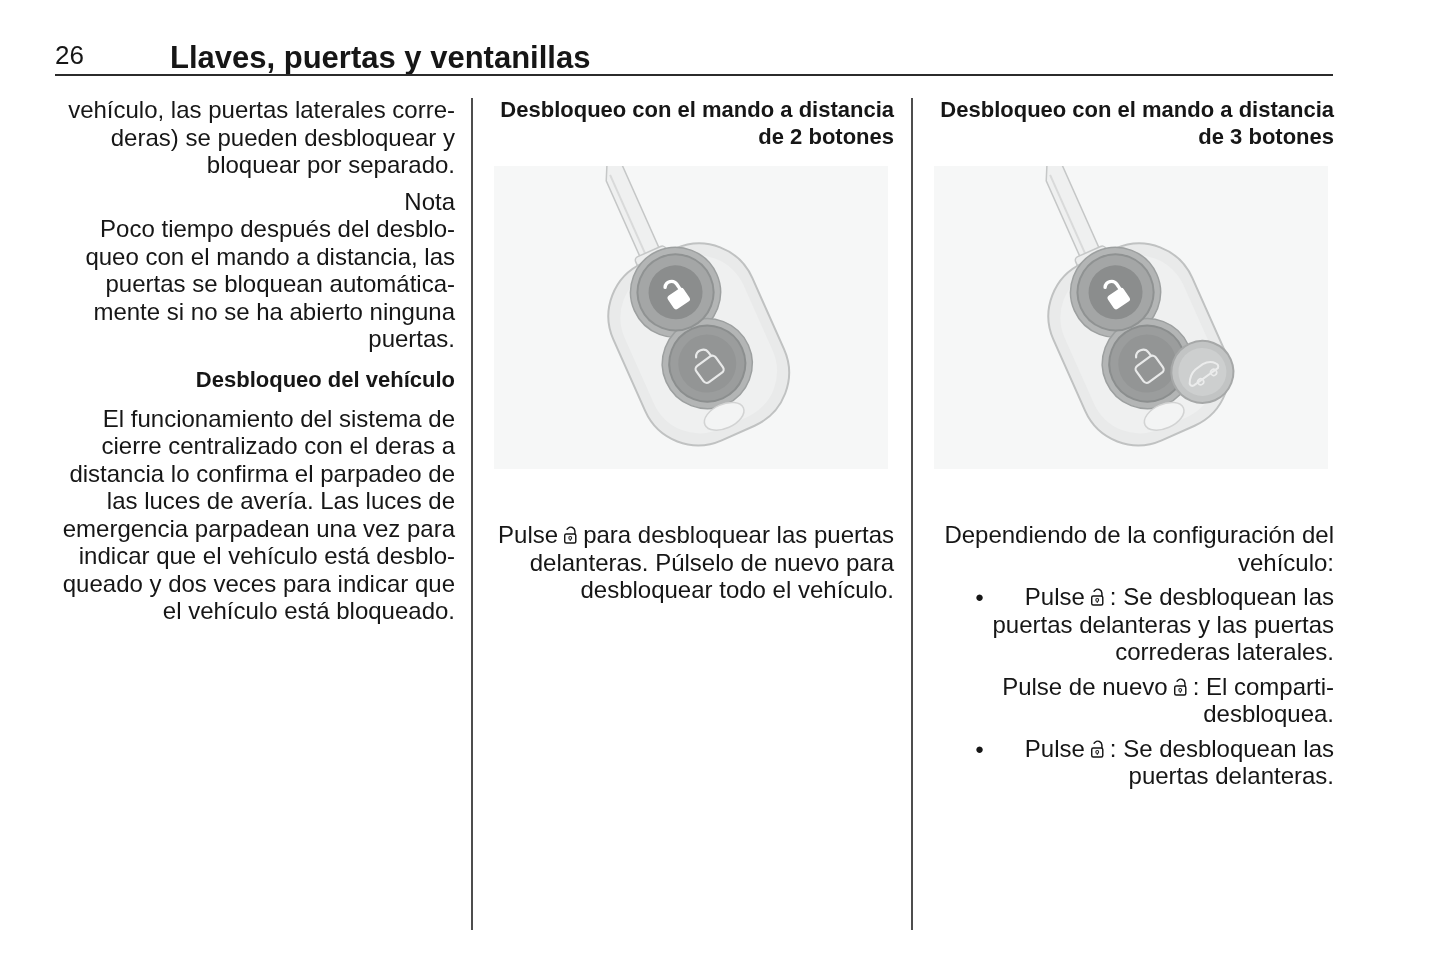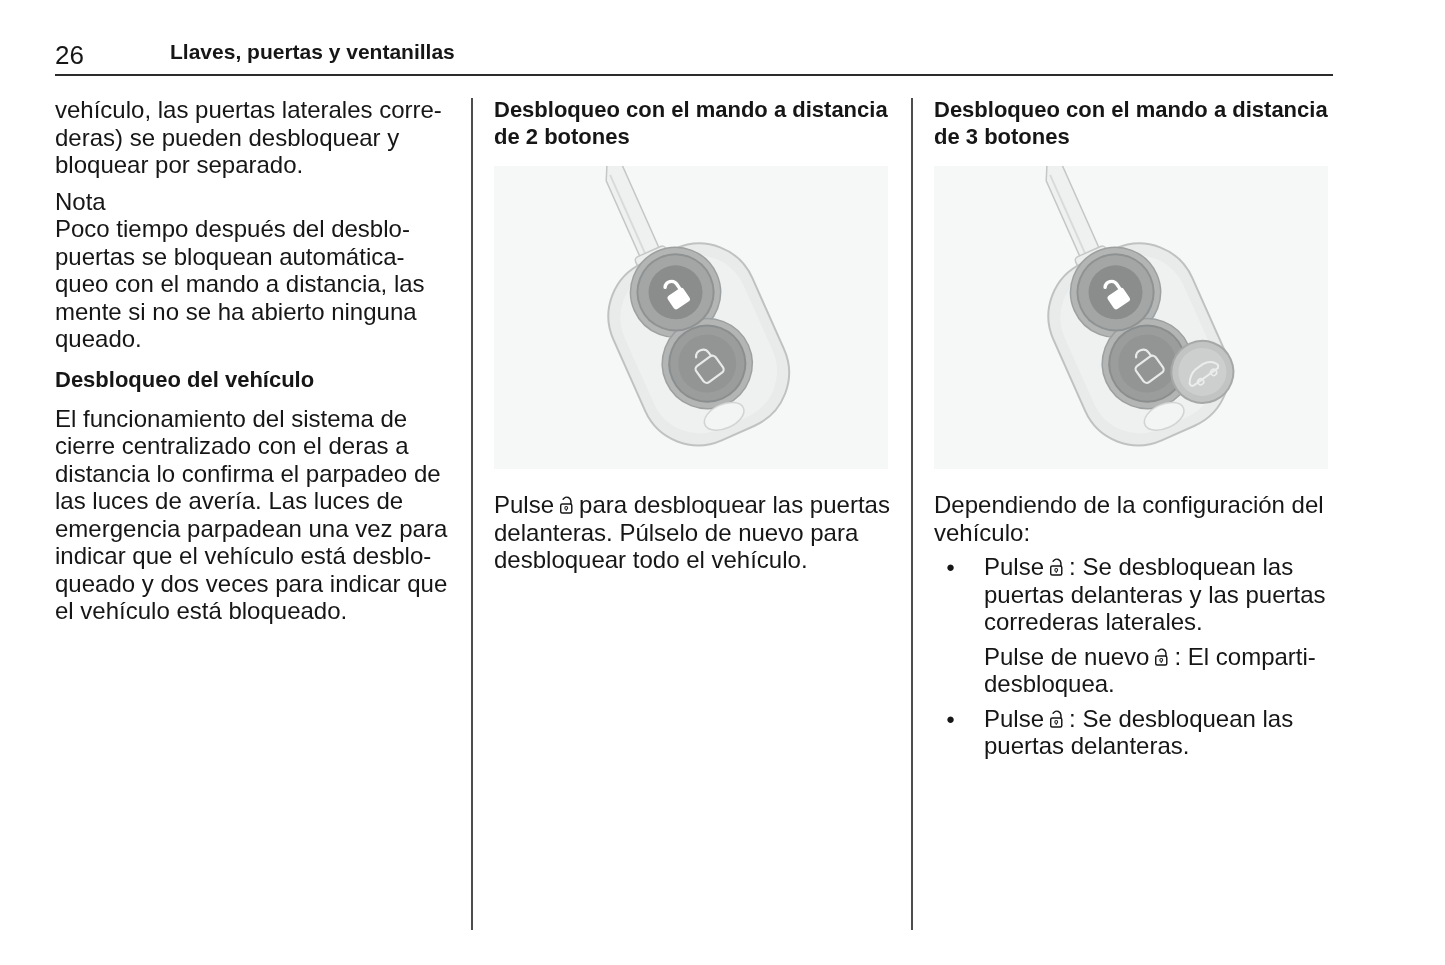--- a/index.html
+++ b/index.html
@@ -1,25 +1,25 @@
 <!DOCTYPE html>
 <html><head>
 <meta charset="utf-8">
 <style>
   html,body{margin:0;padding:0;}
   body{
     width:1445px;height:965px;background:#ffffff;
     font-family:"Liberation Sans", sans-serif;color:#161616;
     position:relative;overflow:hidden;
   }
-  .page{position:absolute;inset:0;}
+  .page{position:absolute;inset:0;text-align:right;}
 
   
   .pagenum{position:absolute;left:55px;top:40px;font-size:26px;font-weight:400;}
-  .chapter{position:absolute;left:170px;top:40px;font-size:21px;font-weight:700;}
+  .chapter{position:absolute;left:170px;top:40px;font-size:31px;font-weight:700;}
   .hrule{position:absolute;left:55px;top:74px;width:1278px;height:2px;background:#2b2b2b;}
 
   
   .vsep{position:absolute;top:98px;width:2px;height:832px;background:#4d4d4d;}
   .vsep1{left:471px;}
   .vsep2{left:911px;}
 
   
   .col{position:absolute;top:96px;width:400px;}
   .col1{left:55px;}
@@ -30,21 +30,21 @@
   .col-heading .ln{font-size:22px;line-height:27px;font-weight:700;}
   .sec-heading{font-size:22px;font-weight:700;line-height:30px;margin:12px 0 10px 0;white-space:nowrap;}
   .note{margin-top:9px;}
 
   .fig{
     width:394px;height:303px;background:#f6f7f7;margin-top:16px;
     display:flex;align-items:center;justify-content:center;overflow:hidden;
   }
   .fob{width:394px;height:303px;display:block;}
 
-  .after-fig{margin-top:22px;}
+  .after-fig{margin-top:52px;}
 
   .b-row{display:flex;margin-top:7px;}
   .b-marker{flex:none;width:50px;padding-left:12px;box-sizing:border-box;
             font-size:15px;line-height:27.5px;}
   .b-text{flex:1;}
   .b-cont{margin-left:50px;margin-top:7px;}
 
   .lk{width:17px;height:23px;vertical-align:-3px;margin:0 4px;color:#161616;}
   .hidden-defs{position:absolute;width:0;height:0;overflow:hidden;}
 </style>
@@ -72,24 +72,24 @@
   <div class="vsep vsep2"></div>
 
   <div class="col col1">
     <div class="ln">vehículo, las puertas laterales corre-</div>
     <div class="ln">deras) se pueden desbloquear y</div>
     <div class="ln">bloquear por separado.</div>
 
     <div class="note">
       <div class="ln">Nota</div>
       <div class="ln">Poco tiempo después del desblo-</div>
+      <div class="ln">queo con el mando a distancia, las</div>
       <div class="ln">puertas se bloquean automática-</div>
-      <div class="ln">queo con el mando a distancia, las</div>
       <div class="ln">mente si no se ha abierto ninguna</div>
-      <div class="ln">queado.</div>
+      <div class="ln">puertas.</div>
     </div>
 
     <div class="sec-heading">Desbloqueo del vehículo</div>
 
     <div class="ln">El funcionamiento del sistema de</div>
     <div class="ln">cierre centralizado con el deras a</div>
     <div class="ln">distancia lo confirma el parpadeo de</div>
     <div class="ln">las luces de avería. Las luces de</div>
     <div class="ln">emergencia parpadean una vez para</div>
     <div class="ln">indicar que el vehículo está desblo-</div>

